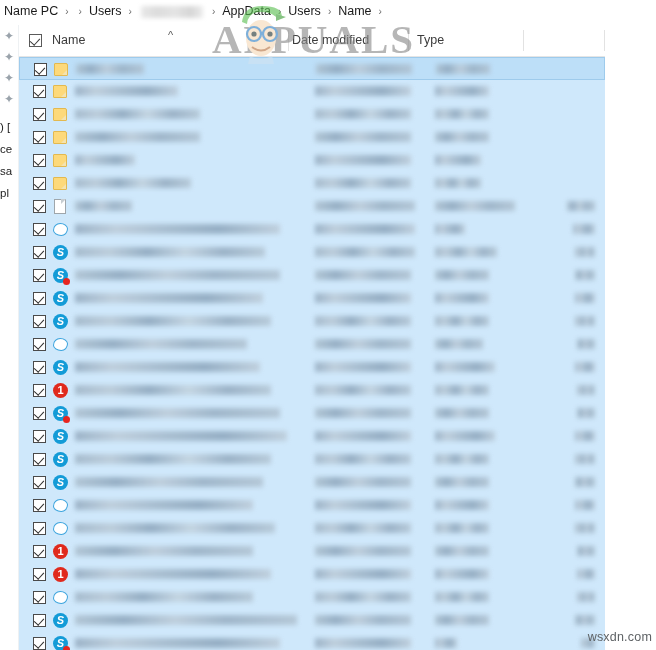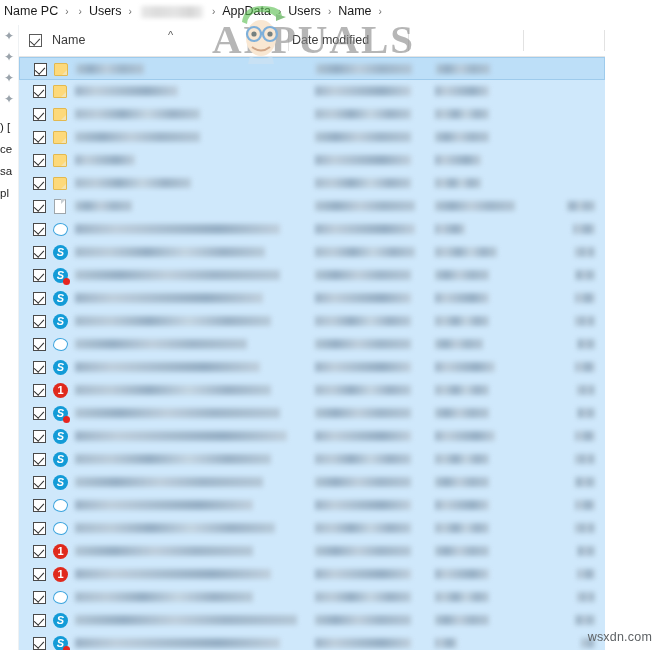--- a/index.html
+++ b/index.html
@@ -351,20 +351,21 @@
     <div class="nav-item" style="top: 158px;">pl</div>
   </div>
 <div id="nav-divider"></div>
 
 <div id="column-header">
   <div id="header-select-all"></div>
   <div id="sort-chevron">^</div>
 <div class="col-head" style="left: 24px; width: 269px;">Name</div>
     <div class="col-head" style="left: 264px; width: 120px;">Date modified</div>
     <div class="col-divider" style="left: 269px;"></div>
+    <div class="col-head" style="left: 389px; width: 115px;">Type</div>
     <div class="col-divider" style="left: 389px;"></div>
     <div class="col-divider" style="left: 504px;"></div>
     <div class="col-divider" style="left: 585px;"></div>
   </div>
 
 <div id="file-list">
     <div class="file-row focused">
       <div class="row-checkbox"></div>
       <div class="row-icon">
         <div class="ic-folder"></div>

